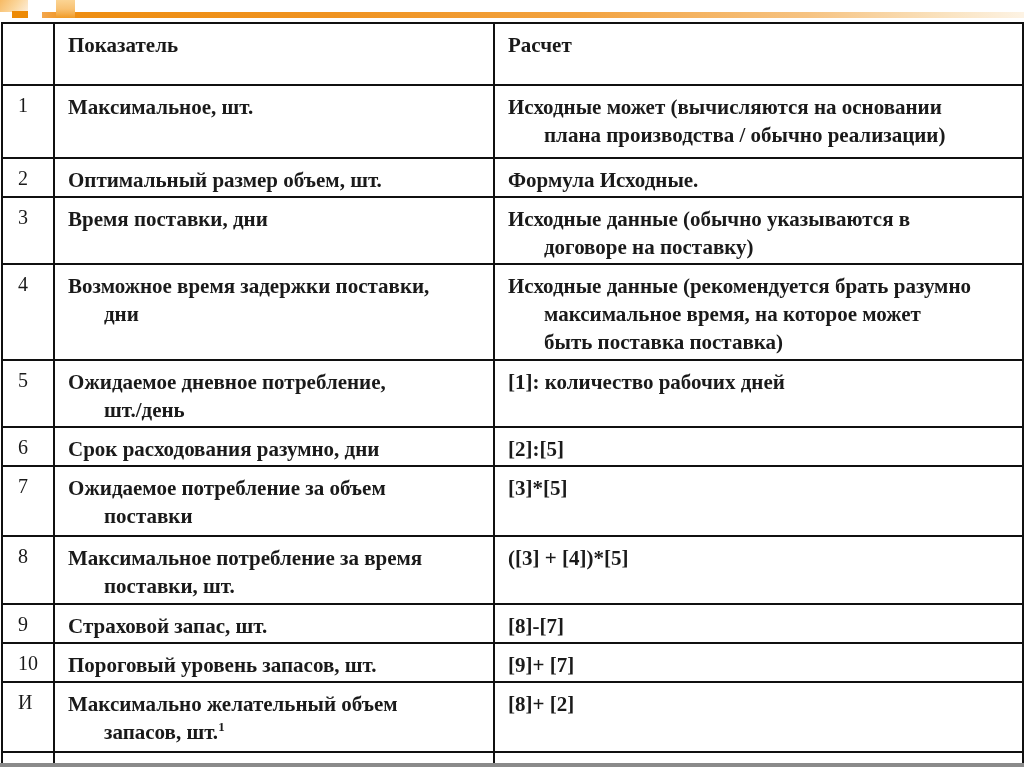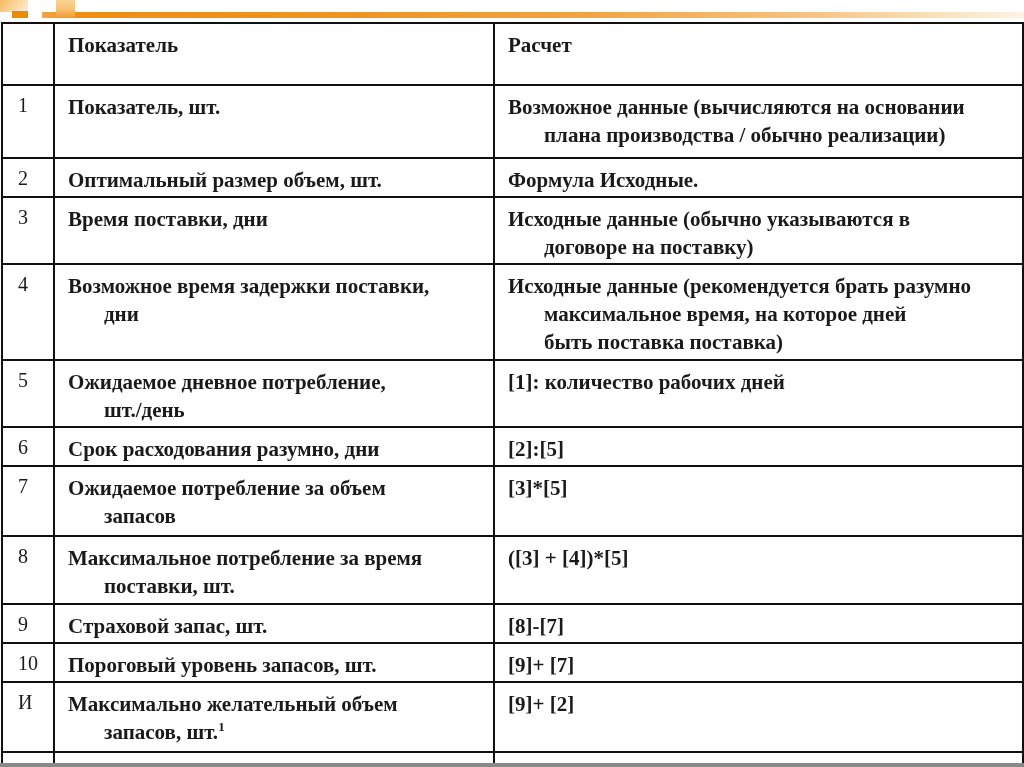--- a/index.html
+++ b/index.html
@@ -102,24 +102,24 @@
         </th>
         <th class="col-calc">
           <div class="cell-line">Расчет</div>
         </th>
       </tr>
     </thead>
     <tbody id="table-body">
         <tr>
           <td class="col-num">1</td>
           <td class="col-ind">
-            <div class="cell-line">Показатель, шт.</div>
-          </td>
-          <td class="col-calc">
-            <div class="cell-line">Возможное данные (вычисляются на основании</div>
+            <div class="cell-line">Максимальное, шт.</div>
+          </td>
+          <td class="col-calc">
+            <div class="cell-line">Исходные может (вычисляются на основании</div>
             <div class="cell-line cont">плана производства / обычно реализации)</div>
           </td>
         </tr>
         <tr>
           <td class="col-num">2</td>
           <td class="col-ind">
             <div class="cell-line">Оптимальный размер объем, шт.</div>
           </td>
           <td class="col-calc">
             <div class="cell-line">Формула Исходные.</div>
@@ -136,21 +136,21 @@
           </td>
         </tr>
         <tr>
           <td class="col-num">4</td>
           <td class="col-ind">
             <div class="cell-line">Возможное время задержки поставки,</div>
             <div class="cell-line cont">дни</div>
           </td>
           <td class="col-calc">
             <div class="cell-line">Исходные данные (рекомендуется брать разумно</div>
-            <div class="cell-line cont">максимальное время, на которое дней</div>
+            <div class="cell-line cont">максимальное время, на которое может</div>
             <div class="cell-line cont">быть поставка поставка)</div>
           </td>
         </tr>
         <tr>
           <td class="col-num">5</td>
           <td class="col-ind">
             <div class="cell-line">Ожидаемое дневное потребление,</div>
             <div class="cell-line cont">шт./день</div>
           </td>
           <td class="col-calc">
@@ -163,21 +163,21 @@
             <div class="cell-line">Срок расходования разумно, дни</div>
           </td>
           <td class="col-calc">
             <div class="cell-line">[2]:[5]</div>
           </td>
         </tr>
         <tr>
           <td class="col-num">7</td>
           <td class="col-ind">
             <div class="cell-line">Ожидаемое потребление за объем</div>
-            <div class="cell-line cont">запасов</div>
+            <div class="cell-line cont">поставки</div>
           </td>
           <td class="col-calc">
             <div class="cell-line">[3]*[5]</div>
           </td>
         </tr>
         <tr>
           <td class="col-num">8</td>
           <td class="col-ind">
             <div class="cell-line">Максимальное потребление за время</div>
             <div class="cell-line cont">поставки, шт.</div>
@@ -204,21 +204,21 @@
             <div class="cell-line">[9]+ [7]</div>
           </td>
         </tr>
         <tr>
           <td class="col-num">И</td>
           <td class="col-ind">
             <div class="cell-line">Максимально желательный объем</div>
             <div class="cell-line cont">запасов, шт.<sup>1</sup></div>
           </td>
           <td class="col-calc">
-            <div class="cell-line">[9]+ [2]</div>
+            <div class="cell-line">[8]+ [2]</div>
           </td>
         </tr>
         <tr>
           <td class="col-num">12</td>
           <td class="col-ind">
             <div class="cell-line">Срок расходования запасов до</div>
           </td>
           <td class="col-calc">
             <div class="cell-line">([11]-[10]): [5]</div>
           </td>

